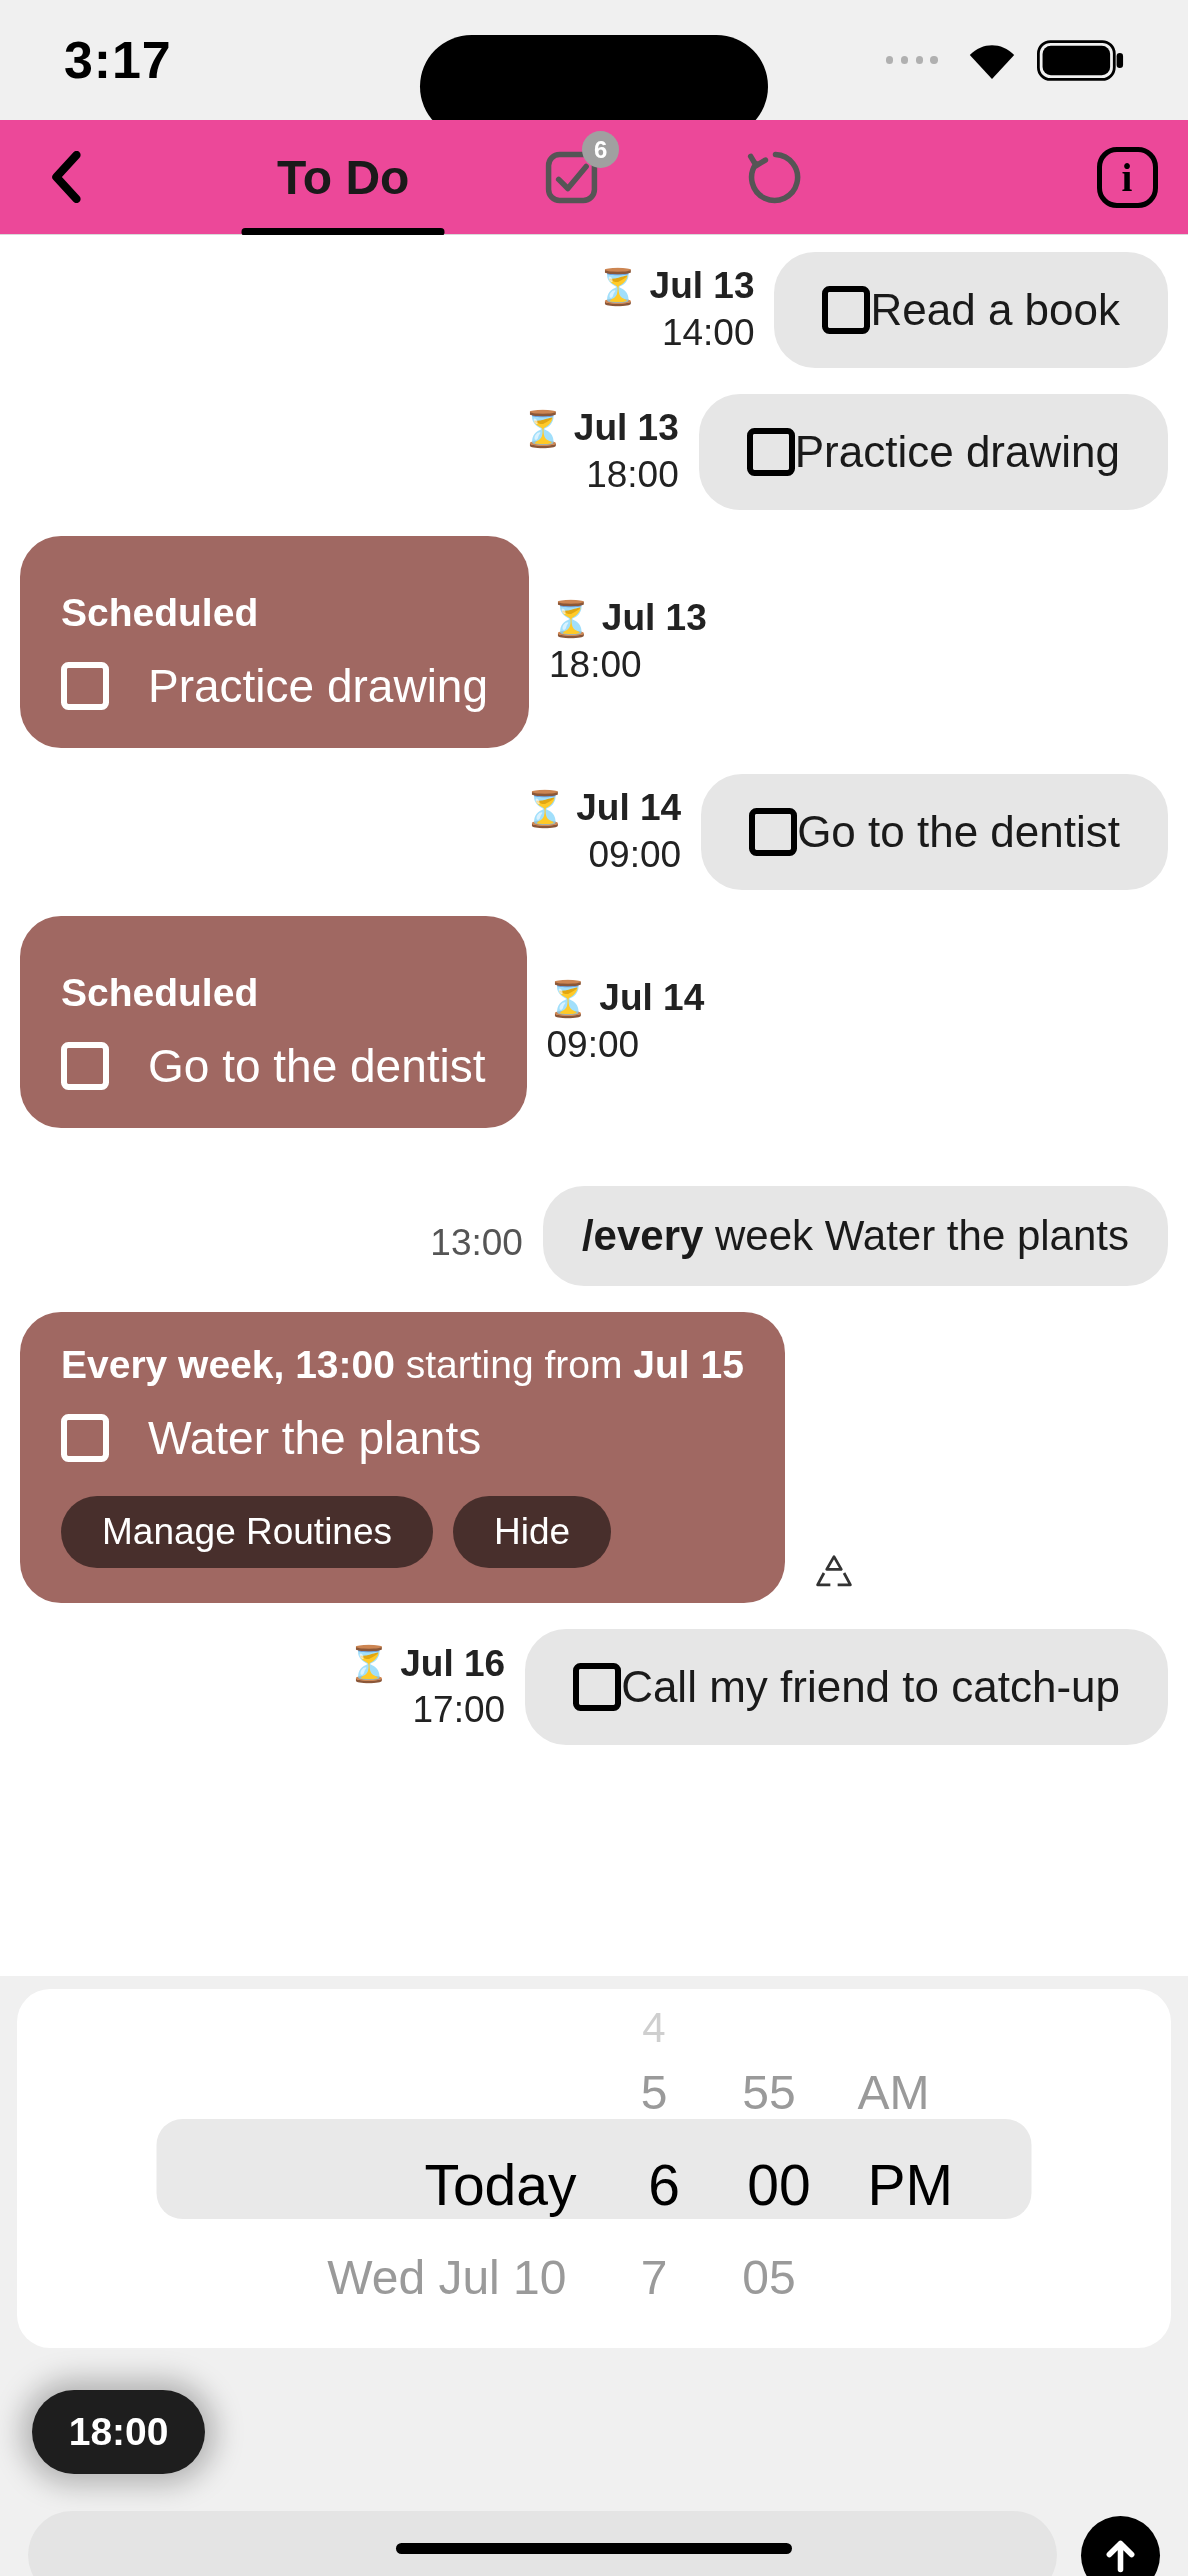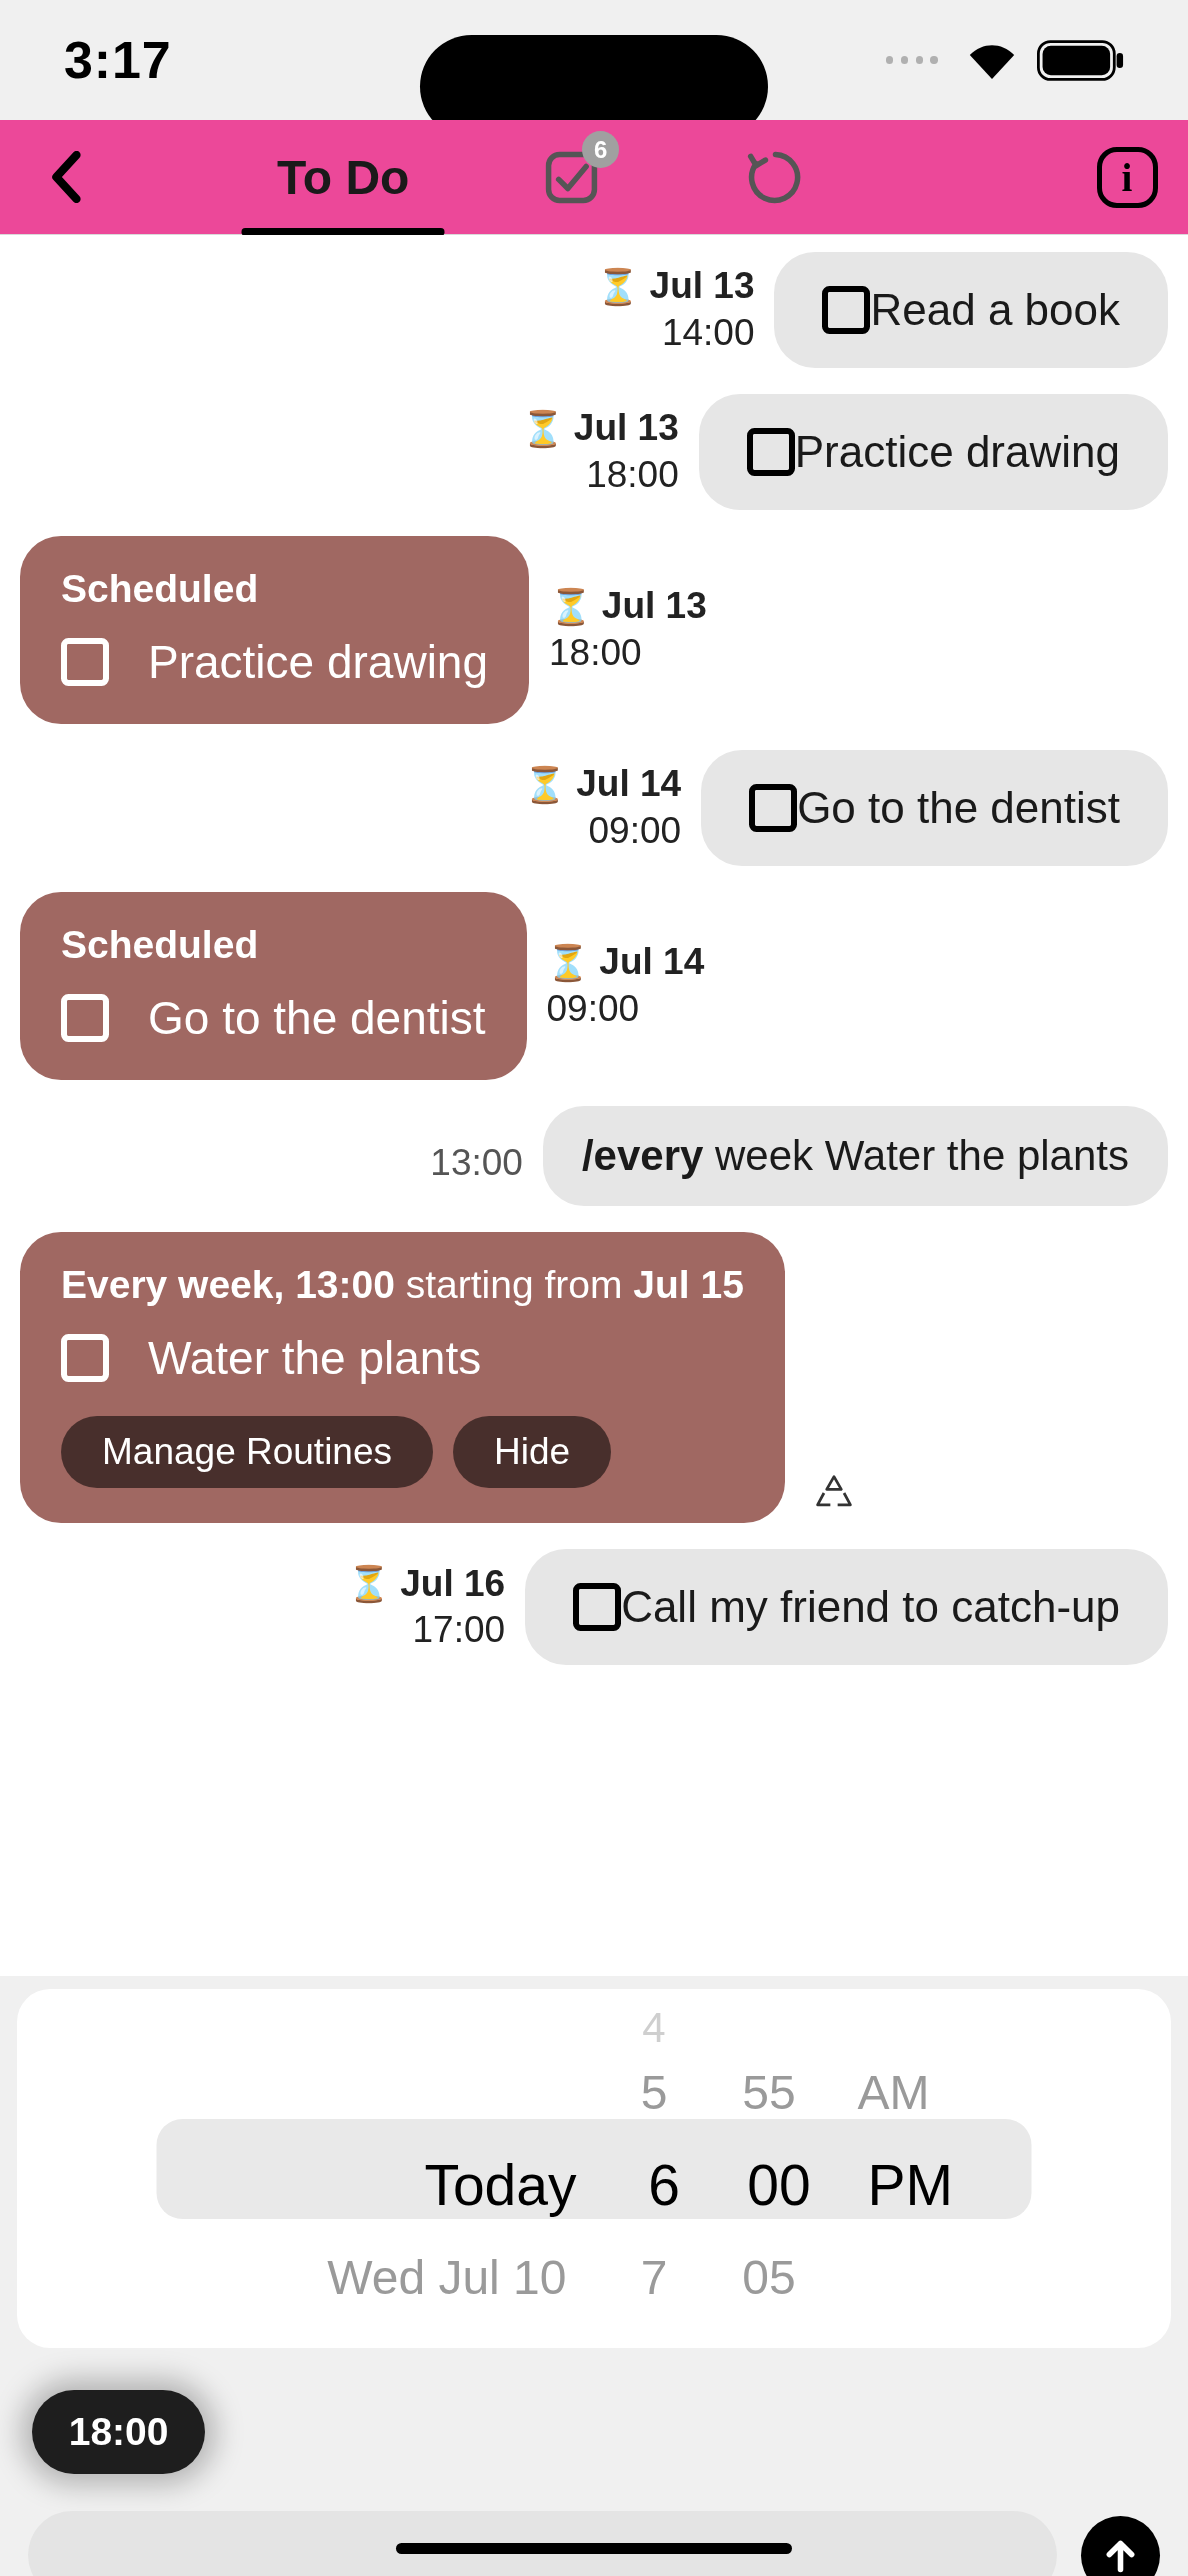--- a/index.html
+++ b/index.html
@@ -32,24 +32,24 @@
   .row.right { justify-content:flex-end; }
   .row.left { justify-content:flex-start; }
 
   .timestamp { display:flex; flex-direction:column; align-items:flex-end; margin-right:20px; font-size:37px; font-weight:700; color:#222; line-height:1.25; }
   .timestamp .time { font-weight:400; }
   .hourglass { font-size:35px; margin-right:9.2px; }
   .ts-line1 { display:flex; align-items:center; }
 
   .bubble { border-radius:41px; padding:33px 48px; font-size:44px; display:flex; align-items:center; }
   .bubble.gray { background:#e6e6e6; color:#1a1a1a; }
-  .bubble.gray.plain { display:block; padding:26px 39px; font-size:42px; }
+  .bubble.gray.plain { display:block; padding:26px 39px; font-size:42px;margin-top:32px; }
   .bubble .cmd { font-weight:800; }
   .bubble.brown { background:#a06862; color:#fff; flex-direction:column; align-items:flex-start; gap:24px; padding:31px 41px 35px; }
-  .bubble.brown .title { font-size:39px; font-weight:700; align-self:flex-start; }
+  .bubble.brown .title { font-size:39px; font-weight:700; align-self:flex-start;margin-top:24px; }
   .bubble.brown .body { display:flex; align-items:center; gap:39px; font-size:46px; font-weight:500; }
   .bubble.brown .subtitle { font-size:39px; }
   .bubble.brown .subtitle b { font-weight:800; }
   .bubble.brown .btn-row { display:flex; gap:20px; margin-top:7.4px; }
   .pill-btn { background:rgba(0,0,0,.55); color:#fff; font-size:37px; padding:15px 41px; border-radius:52px; }
 
   .checkbox { width:48px; height:48px; border:6.4px solid currentColor; border-radius:7.4px; flex:0 0 auto; }
   .bubble.gray .checkbox { color:#000; }
   .bubble.brown .checkbox { color:#fff; }
 

